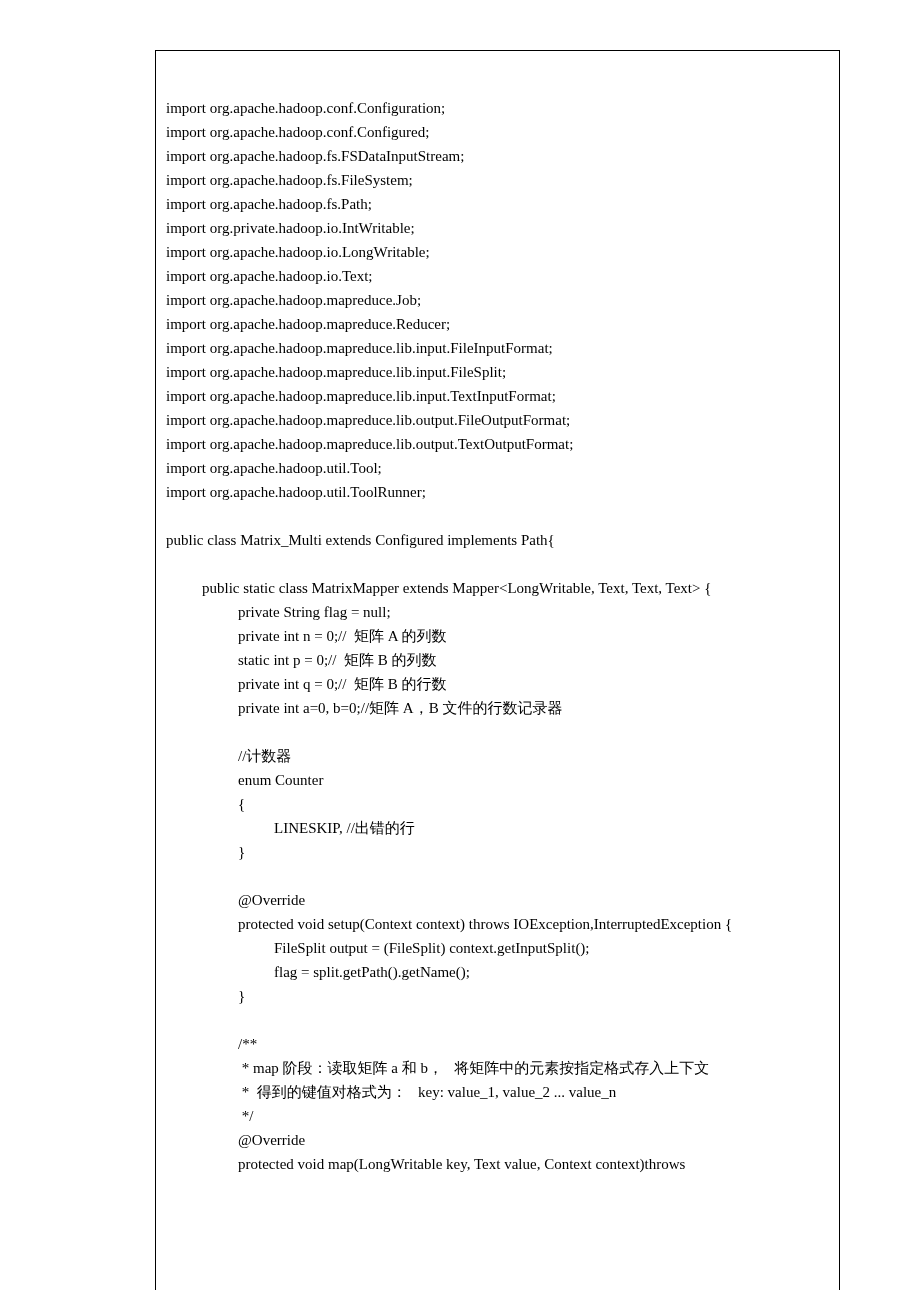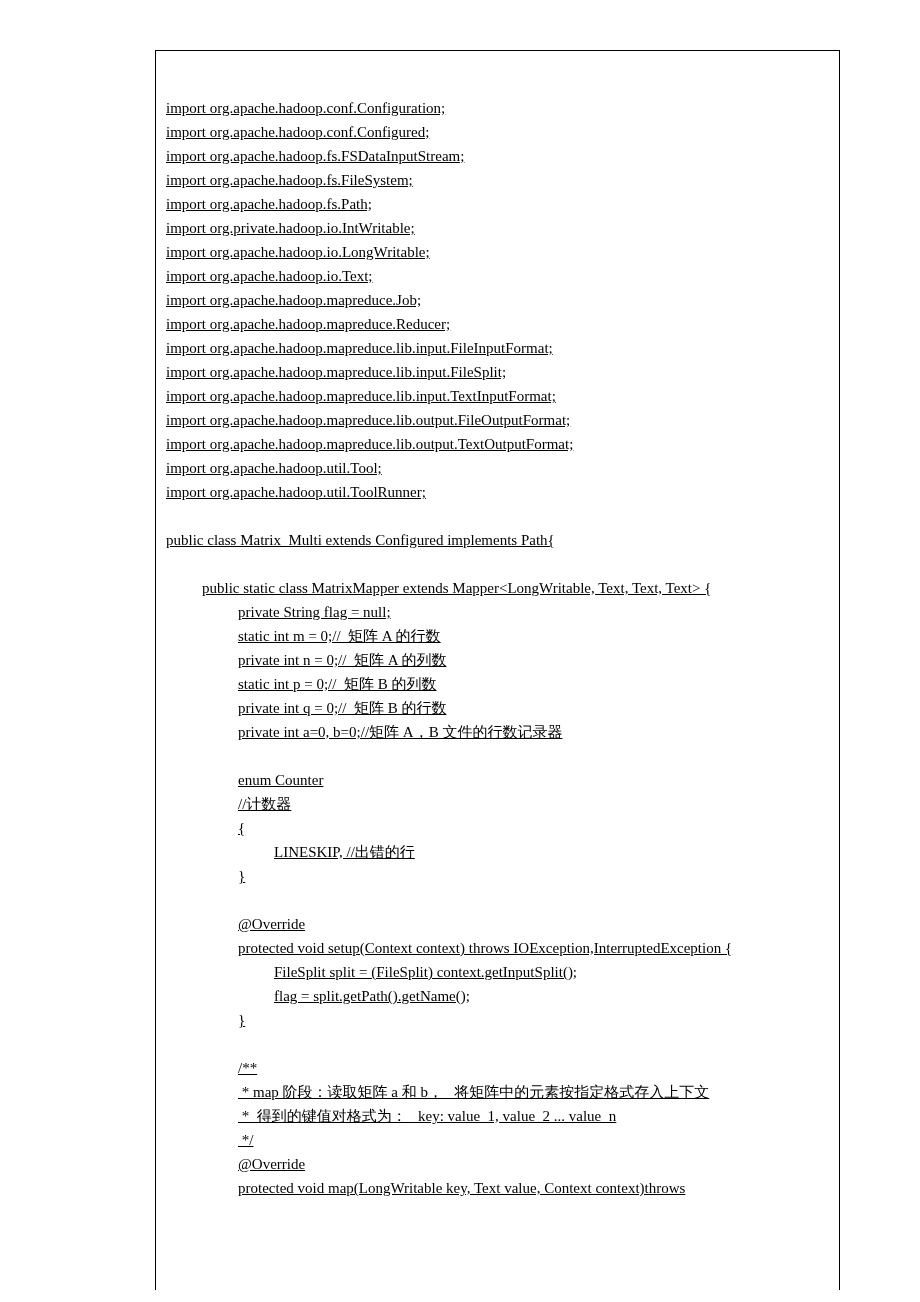--- a/index.html
+++ b/index.html
@@ -23,21 +23,20 @@
     border-left: 1px solid #000;
     border-right: 1px solid #000;
     padding: 45px 12px 0 10px;
     height: 1240px;
     box-sizing: border-box;
     overflow: hidden;
   }
   .code-line {
     white-space: pre;
     font-family: "Times New Roman", Times, serif;
-    text-decoration: underline;
   }
   .indent-1 { padding-left: 36px; }
   .indent-2 { padding-left: 72px; }
   .indent-3 { padding-left: 108px; }
   .blank { height: 24px; }
 </style>
 </head>
 <body>
 
 <div class="page">
@@ -58,35 +57,34 @@
         <div class="code-line ">import org.apache.hadoop.mapreduce.lib.input.TextInputFormat;</div>
         <div class="code-line ">import org.apache.hadoop.mapreduce.lib.output.FileOutputFormat;</div>
         <div class="code-line ">import org.apache.hadoop.mapreduce.lib.output.TextOutputFormat;</div>
         <div class="code-line ">import org.apache.hadoop.util.Tool;</div>
         <div class="code-line ">import org.apache.hadoop.util.ToolRunner;</div>
         <div class="blank"></div>
         <div class="code-line ">public class Matrix_Multi extends Configured implements Path{</div>
         <div class="blank"></div>
         <div class="code-line indent-1">public static class MatrixMapper extends Mapper&lt;LongWritable, Text, Text, Text&gt; {</div>
         <div class="code-line indent-2">private String flag = null;</div>
-        <div class="code-line indent-2">static int m = 0;//  矩阵 A 的行数</div>
         <div class="code-line indent-2">private int n = 0;//  矩阵 A 的列数</div>
         <div class="code-line indent-2">static int p = 0;//  矩阵 B 的列数</div>
         <div class="code-line indent-2">private int q = 0;//  矩阵 B 的行数</div>
         <div class="code-line indent-2">private int a=0, b=0;//矩阵 A，B 文件的行数记录器</div>
         <div class="blank"></div>
+        <div class="code-line indent-2">//计数器</div>
         <div class="code-line indent-2">enum Counter</div>
-        <div class="code-line indent-2">//计数器</div>
         <div class="code-line indent-2">{</div>
         <div class="code-line indent-3">LINESKIP, //出错的行</div>
         <div class="code-line indent-2">}</div>
         <div class="blank"></div>
         <div class="code-line indent-2">@Override</div>
         <div class="code-line indent-2">protected void setup(Context context) throws IOException,InterruptedException {</div>
-        <div class="code-line indent-3">FileSplit split = (FileSplit) context.getInputSplit();</div>
+        <div class="code-line indent-3">FileSplit output = (FileSplit) context.getInputSplit();</div>
         <div class="code-line indent-3">flag = split.getPath().getName();</div>
         <div class="code-line indent-2">}</div>
         <div class="blank"></div>
         <div class="code-line indent-2">/**</div>
         <div class="code-line indent-2"> * map 阶段：读取矩阵 a 和 b，   将矩阵中的元素按指定格式存入上下文</div>
         <div class="code-line indent-2"> *  得到的键值对格式为：   key: value_1, value_2 ... value_n</div>
         <div class="code-line indent-2"> */</div>
         <div class="code-line indent-2">@Override</div>
         <div class="code-line indent-2">protected void map(LongWritable key, Text value, Context context)throws</div>
       </div>

